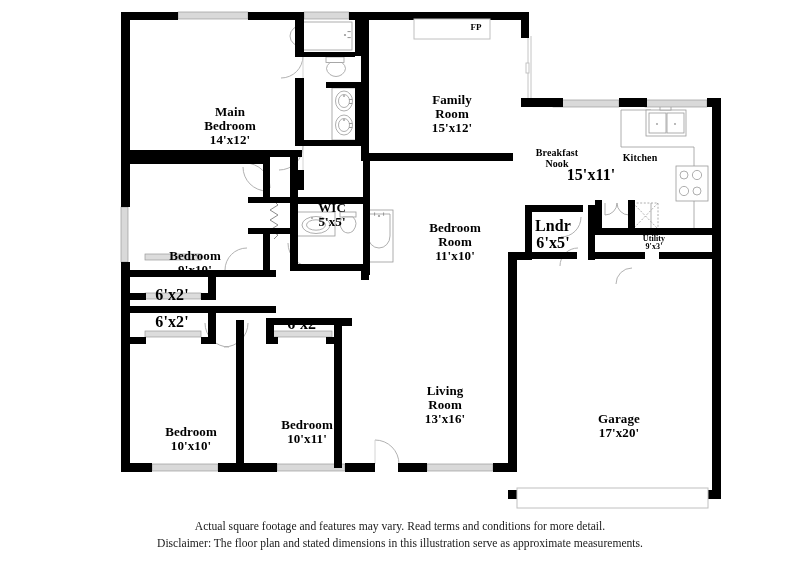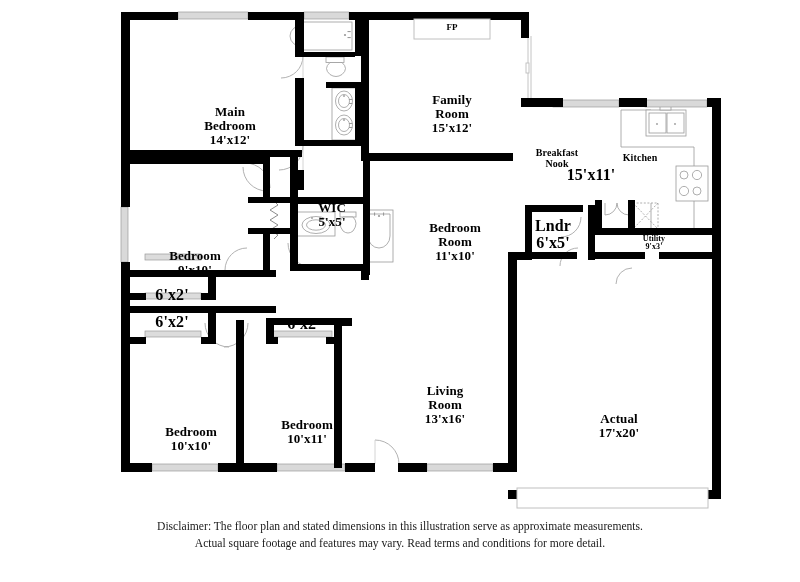--- a/index.html
+++ b/index.html
@@ -56,20 +56,21 @@
     line-height: 1.45;
   }
   .disclaimer span { display: block; }
   .fp-label {
     position: absolute;
     font-family: "Liberation Serif", serif;
     font-weight: bold;
     font-size: 9px;
     color: #000;
     text-align: center;
+    padding-left: 24px;
   }
 </style>
 </head>
 <body>
 
 <div id="plan-root">
 
   <svg id="floorplan-svg" viewBox="0 0 800 582" xmlns="http://www.w3.org/2000/svg">
 
     <rect x="0" y="0" width="800" height="582" fill="#ffffff"></rect>
@@ -399,34 +400,34 @@
     <span class="nm">Lndr</span>
     <span class="dim">6'x5'</span>
   </div>
 
   <div class="room-label lbl-size-xs" style="left:614px; top:235px; width:80px;">
     <span class="nm">Utility</span>
     <span class="dim">9'x3'</span>
   </div>
 
   <div class="room-label lbl-size-lg" style="left:555px; top:375px; width:128px;">
-    <span class="nm">Actual</span>
+    <span class="nm">Garage</span>
     <span class="dim">17'x20'</span>
   </div>
 
   <div class="room-label lbl-size-md" style="left:136px; top:287px; width:72px;">
     <span class="dim">6'x2'</span>
   </div>
 
   <div class="room-label lbl-size-md" style="left:136px; top:314px; width:72px;">
     <span class="dim">6'x2'</span>
   </div>
 
   <div class="room-label lbl-size-md" style="left:268px; top:316px; width:72px;">
     <span class="dim">6'x2'</span>
   </div>
 
   <div class="disclaimer">
+    <span>Actual square footage and features may vary. Read terms and conditions for more detail.</span>
     <span>Disclaimer: The floor plan and stated dimensions in this illustration serve as approximate measurements.</span>
-    <span>Actual square footage and features may vary. Read terms and conditions for more detail.</span>
   </div>
 
 </div>
 
 </body></html>

